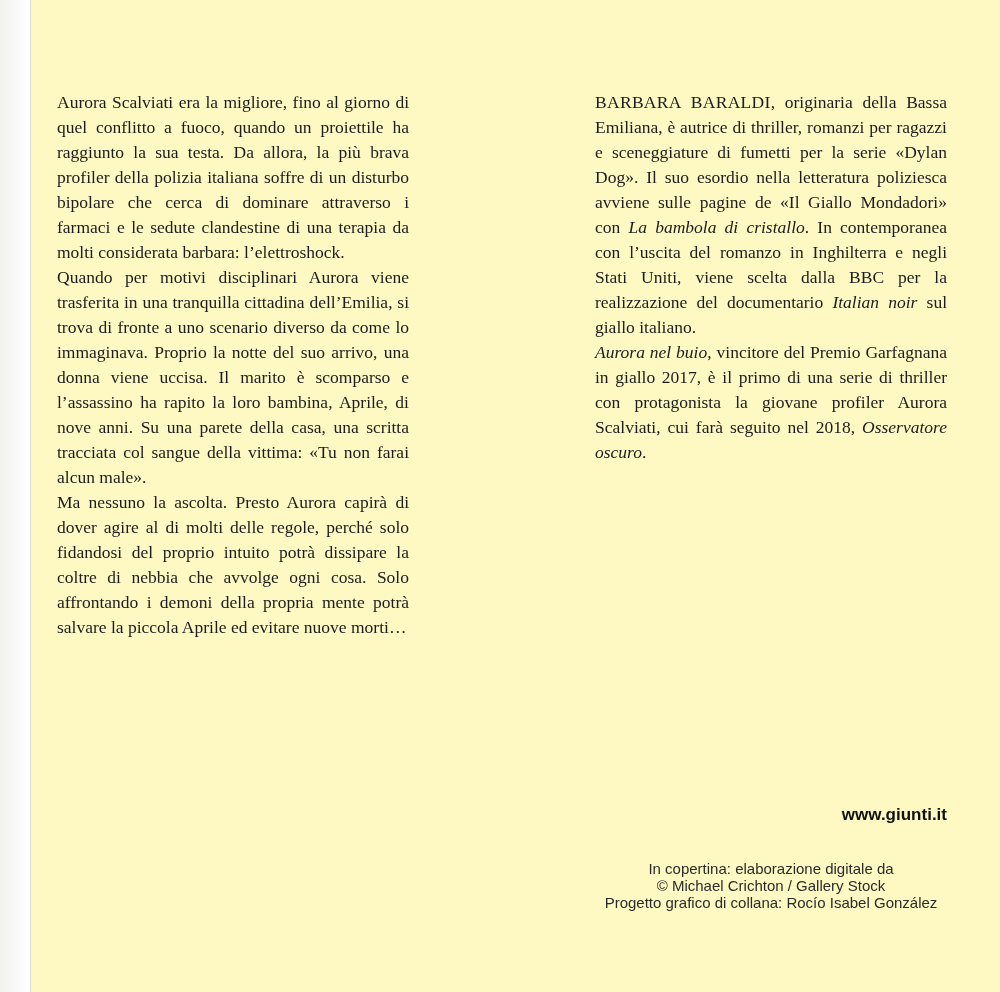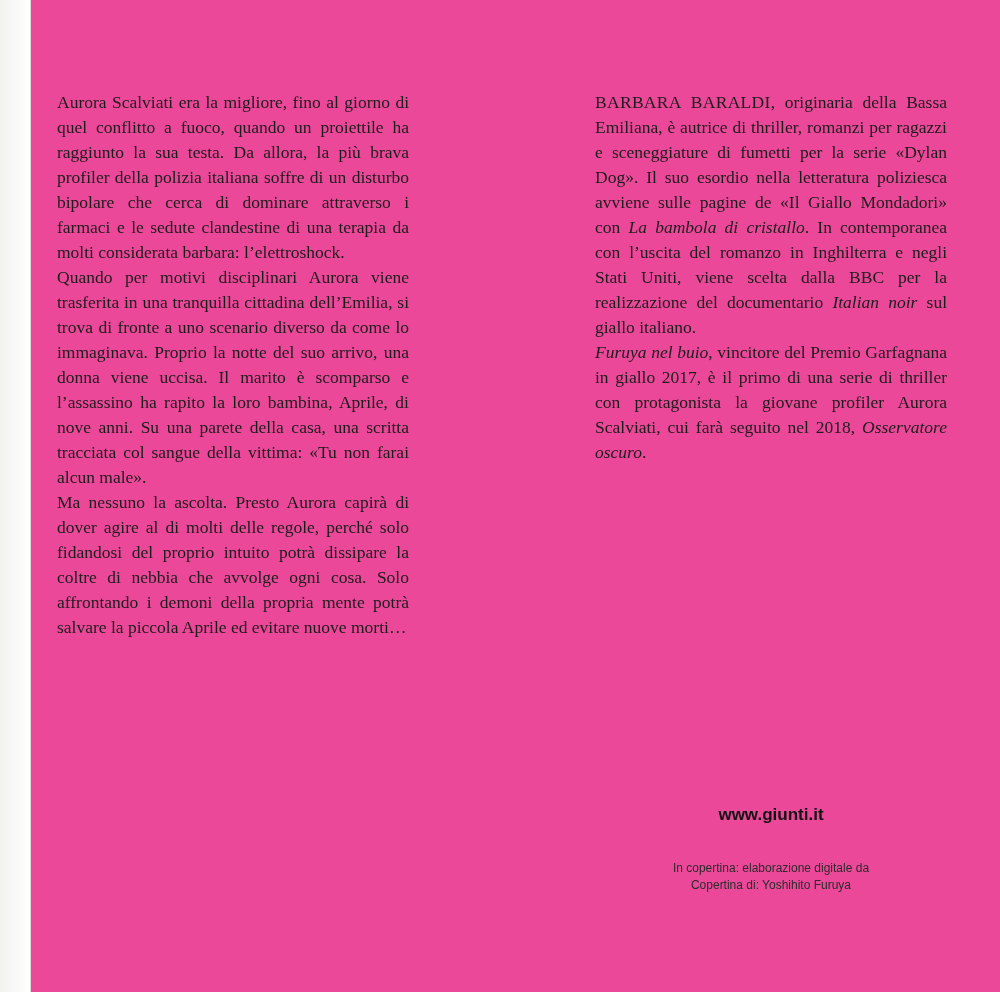--- a/index.html
+++ b/index.html
@@ -4,21 +4,21 @@
 <style>
   html, body {
     margin: 0;
     padding: 0;
     background: #ffffff;
   }
   .page {
     position: relative;
     width: 1000px;
     height: 992px;
-    background: #ec4899;
+    background: #fef9c3;
     font-family: "Liberation Serif", "DejaVu Serif", serif;
     color: #1c1c1c;
     overflow: hidden;
   }
   
   .fold-line {
     position: absolute;
     left: 30px;
     top: 0;
     bottom: 0;
@@ -52,34 +52,34 @@
   .author-name {
     font-weight: normal;
     letter-spacing: 0.3px;
   }
   .italic { font-style: italic; margin-top: 26px; }
   .website {
     position: absolute;
     left: 595px;
     top: 805px;
     width: 352px;
-    text-align: center;
+    text-align: right;
     font-family: "Liberation Sans", "DejaVu Sans", sans-serif;
     font-weight: bold;
     font-size: 17px;
     color: #111111;
   }
   .credits {
     position: absolute;
     left: 545px;
     top: 860px;
     width: 452px;
     text-align: center;
     font-family: "Liberation Sans", "DejaVu Sans", sans-serif;
-    font-size: 12px;
+    font-size: 15px;
     line-height: 17px;
     color: #2b2b2b;
   }
   .credits div { margin: 0; }
 </style>
 </head>
 <body>
 
 <div class="page">
 
@@ -87,23 +87,24 @@
   <div class="fold-line"></div>
 
   <div class="col col-left">
     <p>Aurora Scalviati era la migliore, fino al giorno di quel conflitto a fuoco, quando un proiettile ha raggiunto la sua testa. Da allora, la più brava profiler della polizia italiana soffre di un disturbo bipolare che cerca di dominare attraverso i farmaci e le sedute clandestine di una terapia da molti considerata barbara: l’elettroshock.</p>
     <p>Quando per motivi disciplinari Aurora viene trasferita in una tranquilla cittadina dell’Emilia, si trova di fronte a uno scenario diverso da come lo immaginava. Proprio la notte del suo arrivo, una donna viene uccisa. Il marito è scomparso e l’assassino ha rapito la loro bambina, Aprile, di nove anni. Su una parete della casa, una scritta tracciata col sangue della vittima: «Tu non farai alcun male».</p>
     <p>Ma nessuno la ascolta. Presto Aurora capirà di dover agire al di molti delle regole, perché solo fidandosi del proprio intuito potrà dissipare la coltre di nebbia che avvolge ogni cosa. Solo affrontando i demoni della propria mente potrà salvare la piccola Aprile ed evitare nuove morti…</p>
   </div>
 
   <div class="col col-right">
     <p><span class="author-name">BARBARA BARALDI</span><span>, originaria della Bassa Emiliana, è autrice di thriller, romanzi per ragazzi e sceneggiature di fumetti per la serie «Dylan Dog». Il suo esordio nella letteratura poliziesca avviene sulle pagine de «Il Giallo Mondadori» con </span><span class="italic">La bambola di cristallo</span><span>. In contemporanea con l’uscita del romanzo in Inghilterra e negli Stati Uniti, viene scelta dalla BBC per la realizzazione del documentario </span><span class="italic">Italian noir</span><span> sul giallo italiano.</span></p>
-    <p><span class="italic">Furuya nel buio</span><span>, vincitore del Premio Garfagnana in giallo 2017, è il primo di una serie di thriller con protagonista la giovane profiler Aurora Scalviati, cui farà seguito nel 2018, </span><span class="italic">Osservatore oscuro</span><span>.</span></p>
+    <p><span class="italic">Aurora nel buio</span><span>, vincitore del Premio Garfagnana in giallo 2017, è il primo di una serie di thriller con protagonista la giovane profiler Aurora Scalviati, cui farà seguito nel 2018, </span><span class="italic">Osservatore oscuro</span><span>.</span></p>
   </div>
 
   <div class="website">www.giunti.it</div>
 
   <div class="credits">
     <div>In copertina: elaborazione digitale da</div>
-    <div>Copertina di: Yoshihito Furuya</div>
+    <div>© Michael Crichton / Gallery Stock</div>
+    <div>Progetto grafico di collana: Rocío Isabel González</div>
   </div>
 
 </div>
 
 </body></html>

